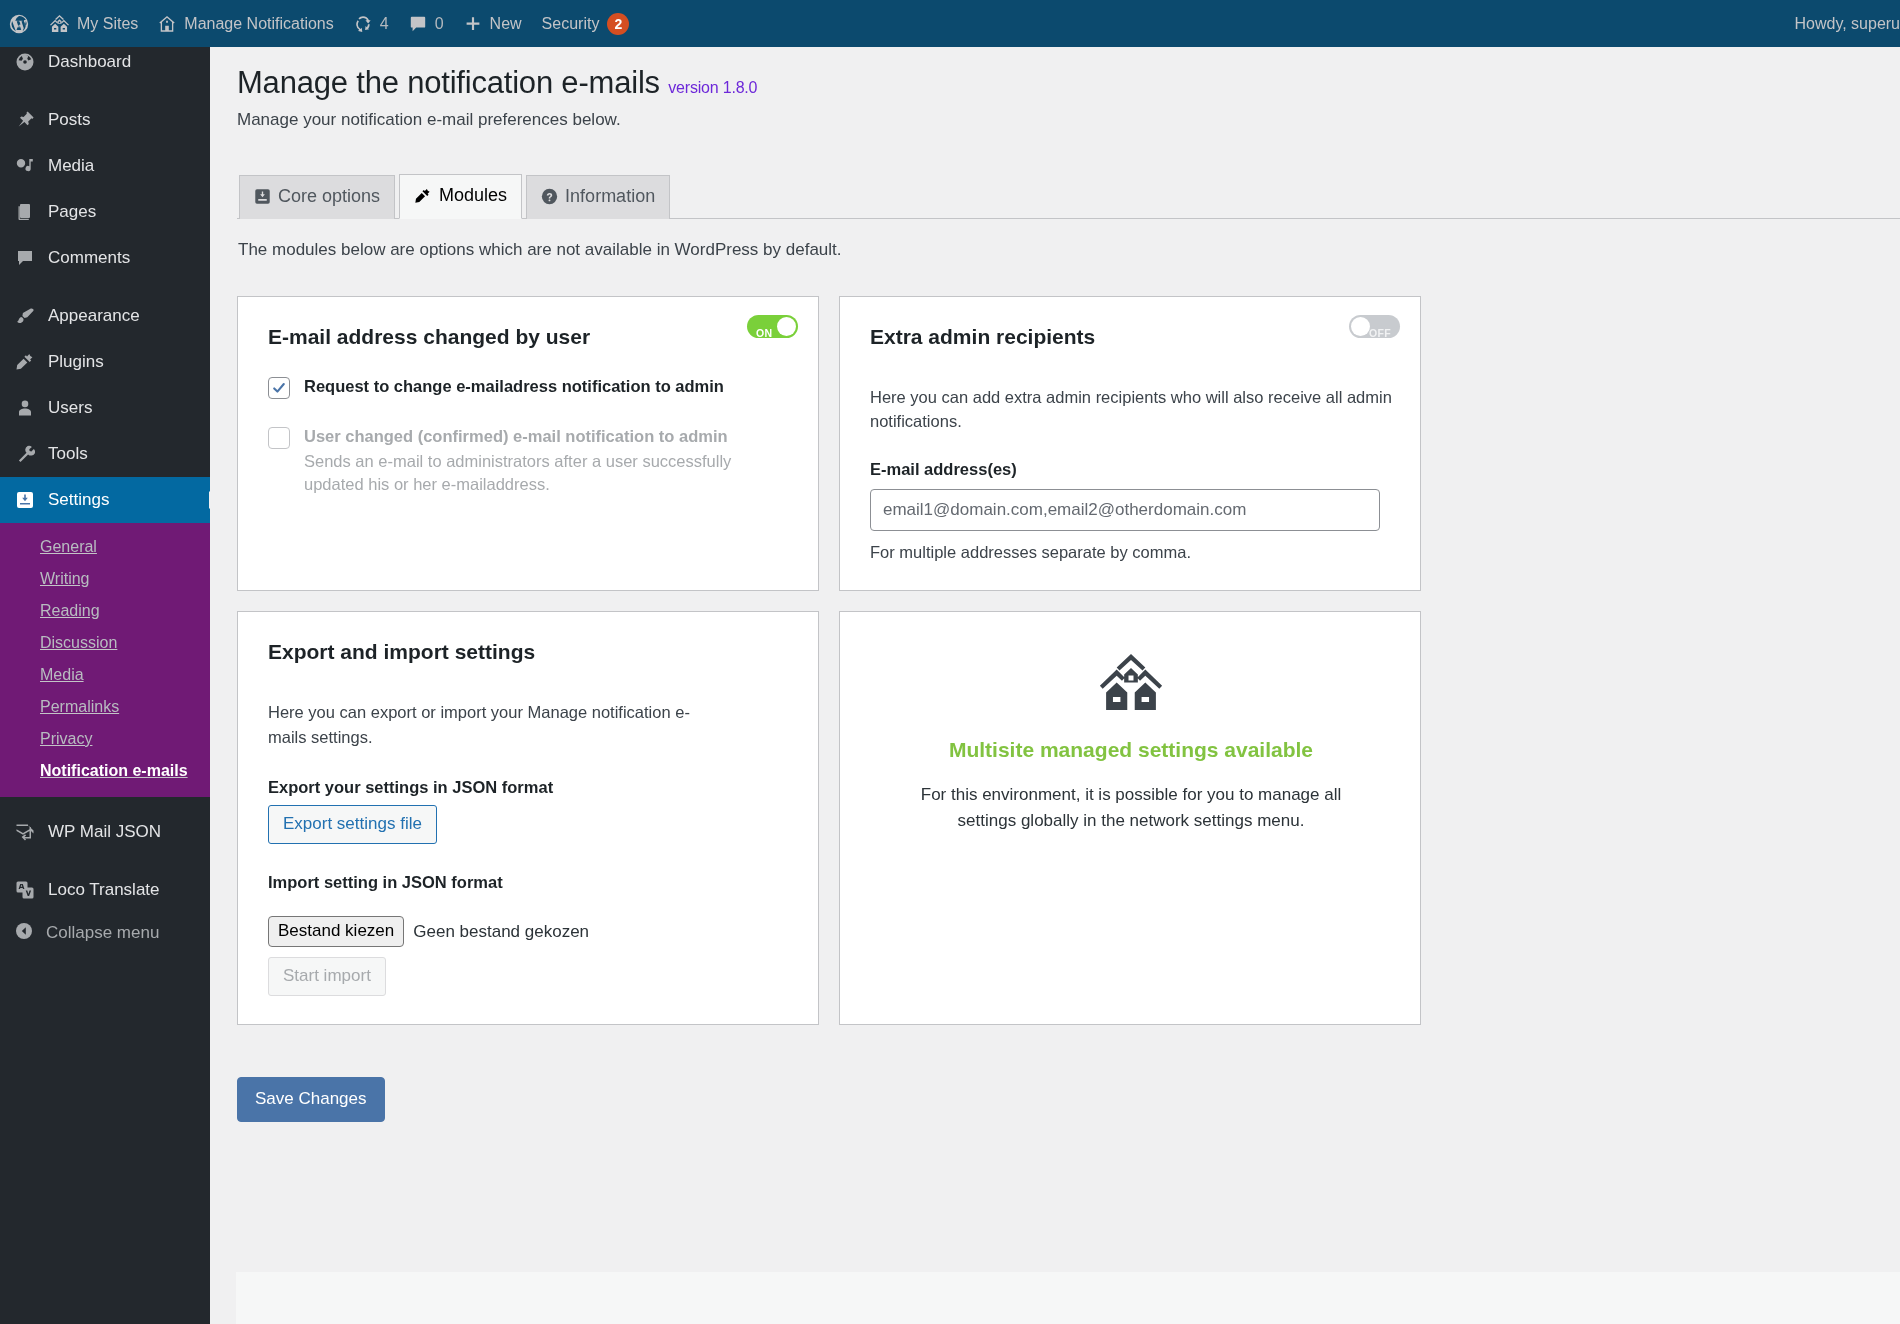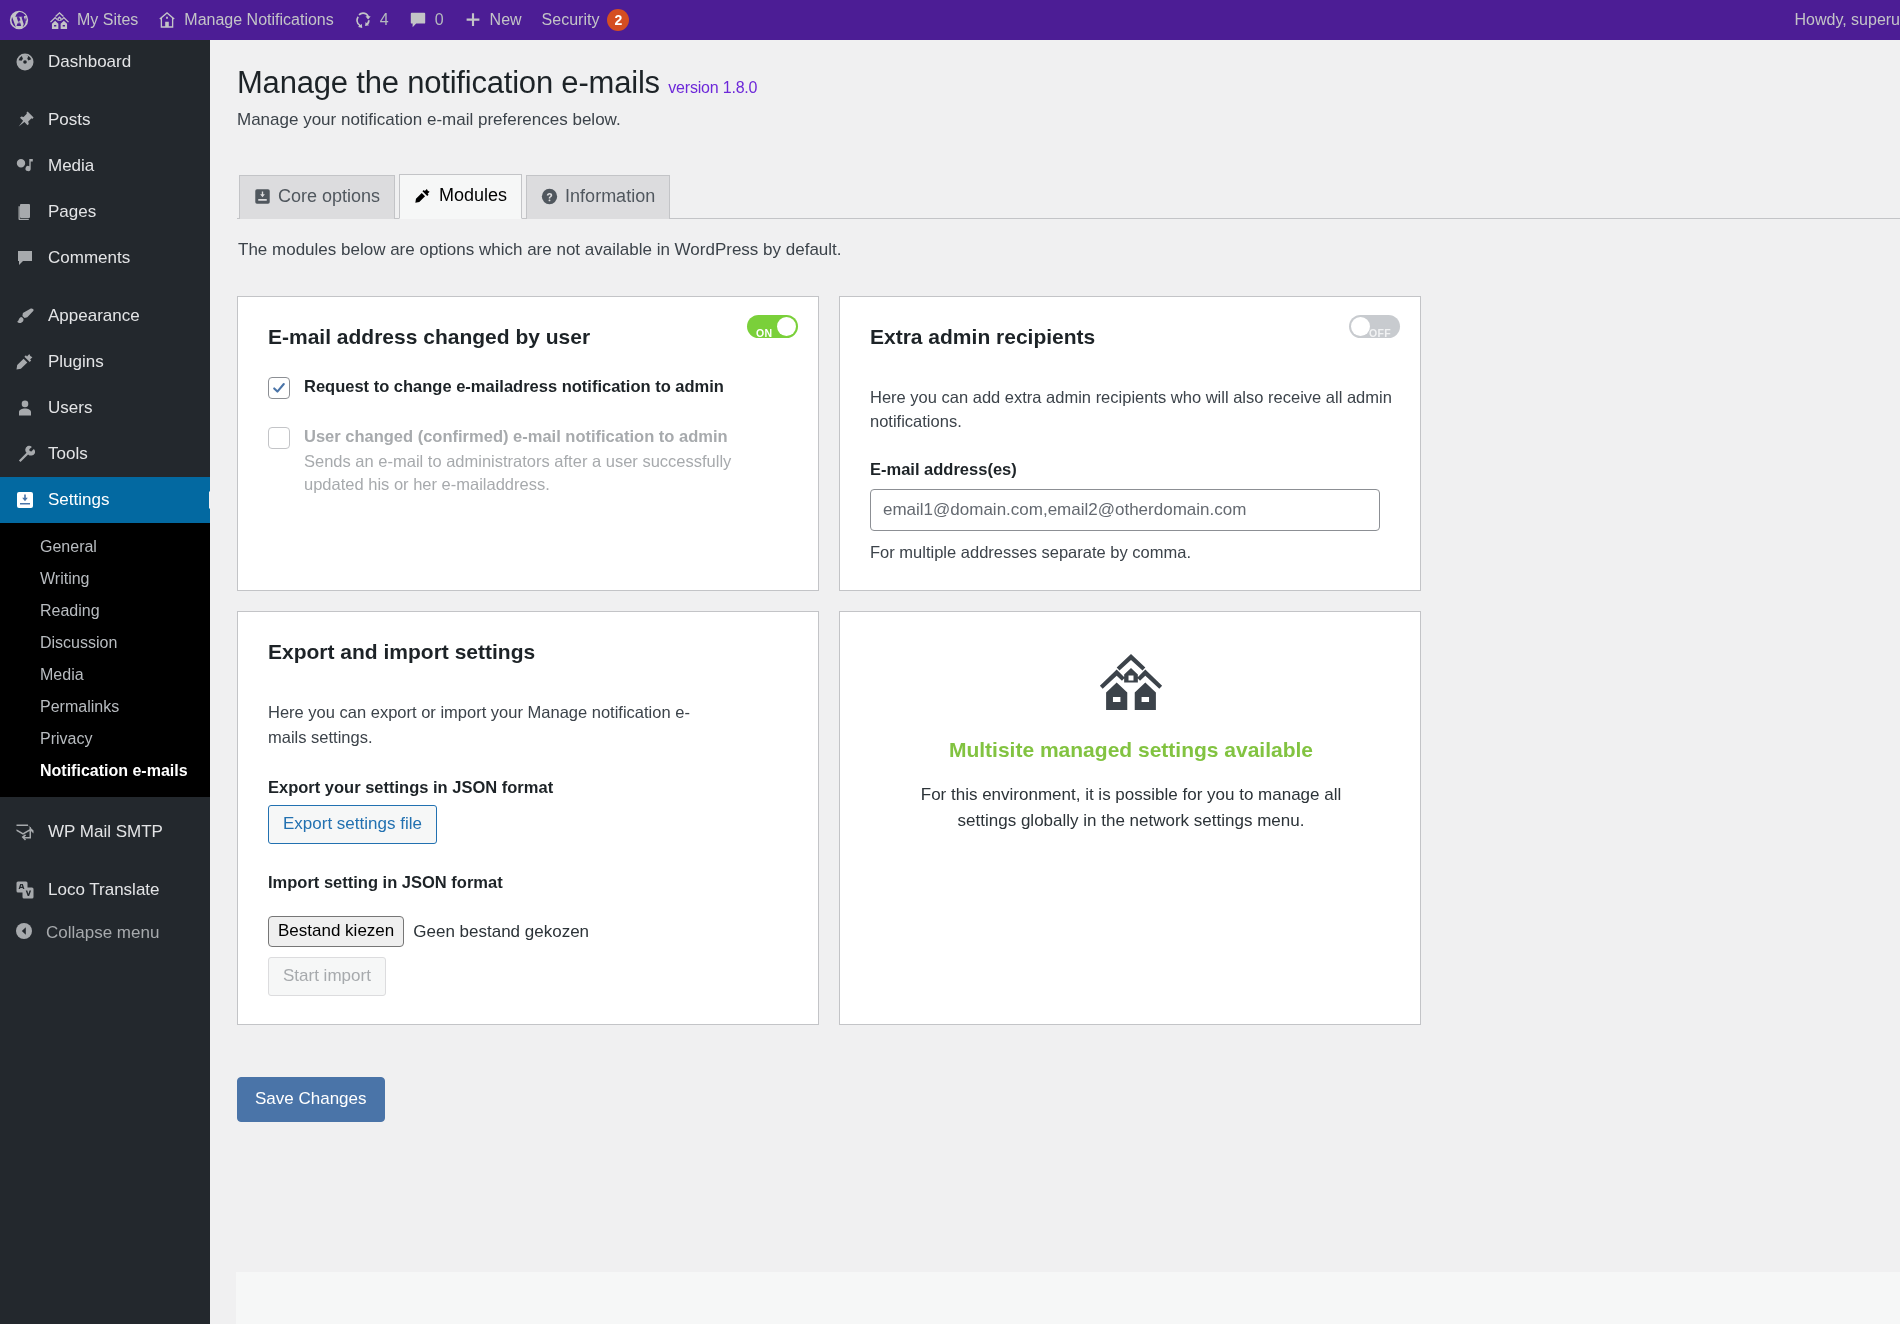--- a/index.html
+++ b/index.html
@@ -8,22 +8,22 @@
     width: 1900px; height: 1324px;
     overflow: hidden;
     background: #f0f0f1;
     font-family: "Liberation Sans", sans-serif;
     -webkit-font-smoothing: antialiased;
   }
 
   
   #adminbar {
     position: absolute; top: 0; left: 0;
-    width: 1900px; height: 40px;
-    background: #4c1d95;
+    width: 1900px; height: 47px;
+    background: #0c4a6e;
     display: flex; align-items: center;
     color: #c3c4c7;
     font-size: 16px;
     z-index: 50;
   }
   .ab-item {
     display: flex; align-items: center; gap: 8px;
     height: 39px; padding: 0 10px;
     color: #c3c4c7; white-space: nowrap;
   }
@@ -61,21 +61,21 @@
     background: #0369a1; color: #fff;
   }
   .menu-top.current .m-icon { color: #fff; }
   .menu-top.current::after {
     content: ""; position: absolute; right: -8px; top: 50%;
     transform: translateY(-50%);
     border-style: solid;
     border-width: 9px 0 9px 9px;
     border-color: transparent transparent transparent #f0f0f1;
   }
-  .submenu { background: #000000; padding: 8px 0 10px 0; }
+  .submenu { background: #701a75; padding: 8px 0 10px 0; text-decoration: underline; }
   .submenu a {
     display: block; padding: 7px 14px 7px 40px;
     color: #b8bcc0; font-size: 16px; text-decoration: none;
   }
   .submenu a.current { color: #fff; font-weight: 700; }
   .menu-collapse {
     display: flex; align-items: center; gap: 12px;
     height: 40px; padding: 0 14px;
     color: #a7aaad; font-size: 17px;
   }
@@ -449,21 +449,21 @@
     <a href="#">Privacy</a>
     <a href="#" class="current">Notification e-mails</a>
   </div>
 
   <div class="menu-top gap">
     <span class="m-icon">
       <svg width="20" height="20" viewBox="0 0 20 20" fill="currentColor">
         <path d="M1.5 4h13v3.3L8 11 1.5 7.3V4zm0 5.1L8 12.7l6.5-3.6V15h-5l1.6-1.6-1.1-1.1L6.6 15l3.4 3.4 1.1-1.1L9.5 16.6h6.5V9.1l2.5 2.5V8.4L15.9 6v-.9h-1.4L13 3.6V2.6H1.5V9.1z"></path>
       </svg>
     </span>
-    <span>WP Mail SMTP</span>
+    <span>WP Mail JSON</span>
   </div>
 
   <div class="menu-top gap">
     <span class="m-icon">
       <svg width="20" height="20" viewBox="0 0 20 20" fill="currentColor">
         <rect x="1.5" y="1.5" width="11" height="11" rx="1.5"></rect>
         <rect x="7.5" y="7.5" width="11" height="11" rx="1.5"></rect>
         <path d="M5.2 4h2.6l1.6 5H8l-.3-1.1H5.3L5 9H3.6l1.6-5zm.5 2.8h1.6l-.8-2.4-.8 2.4z" fill="#23282d"></path>
         <path d="M10.7 10.4h1.6l1.1 3.6 1.1-3.6h1.6l-2 5.6h-1.4l-2-5.6z" fill="#23282d"></path>
       </svg>

